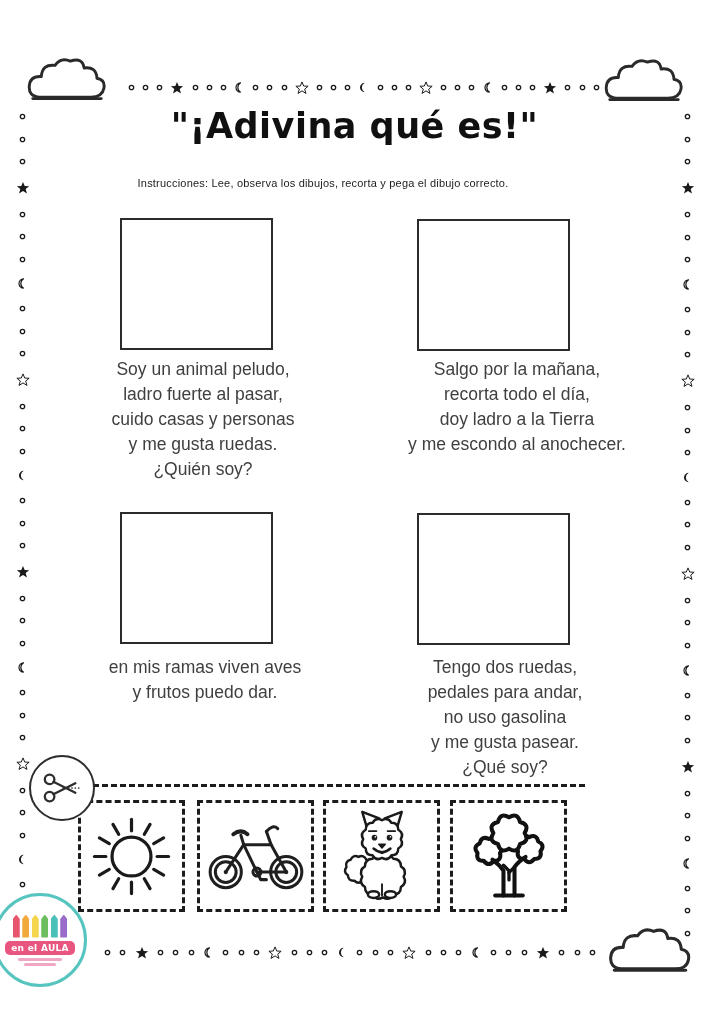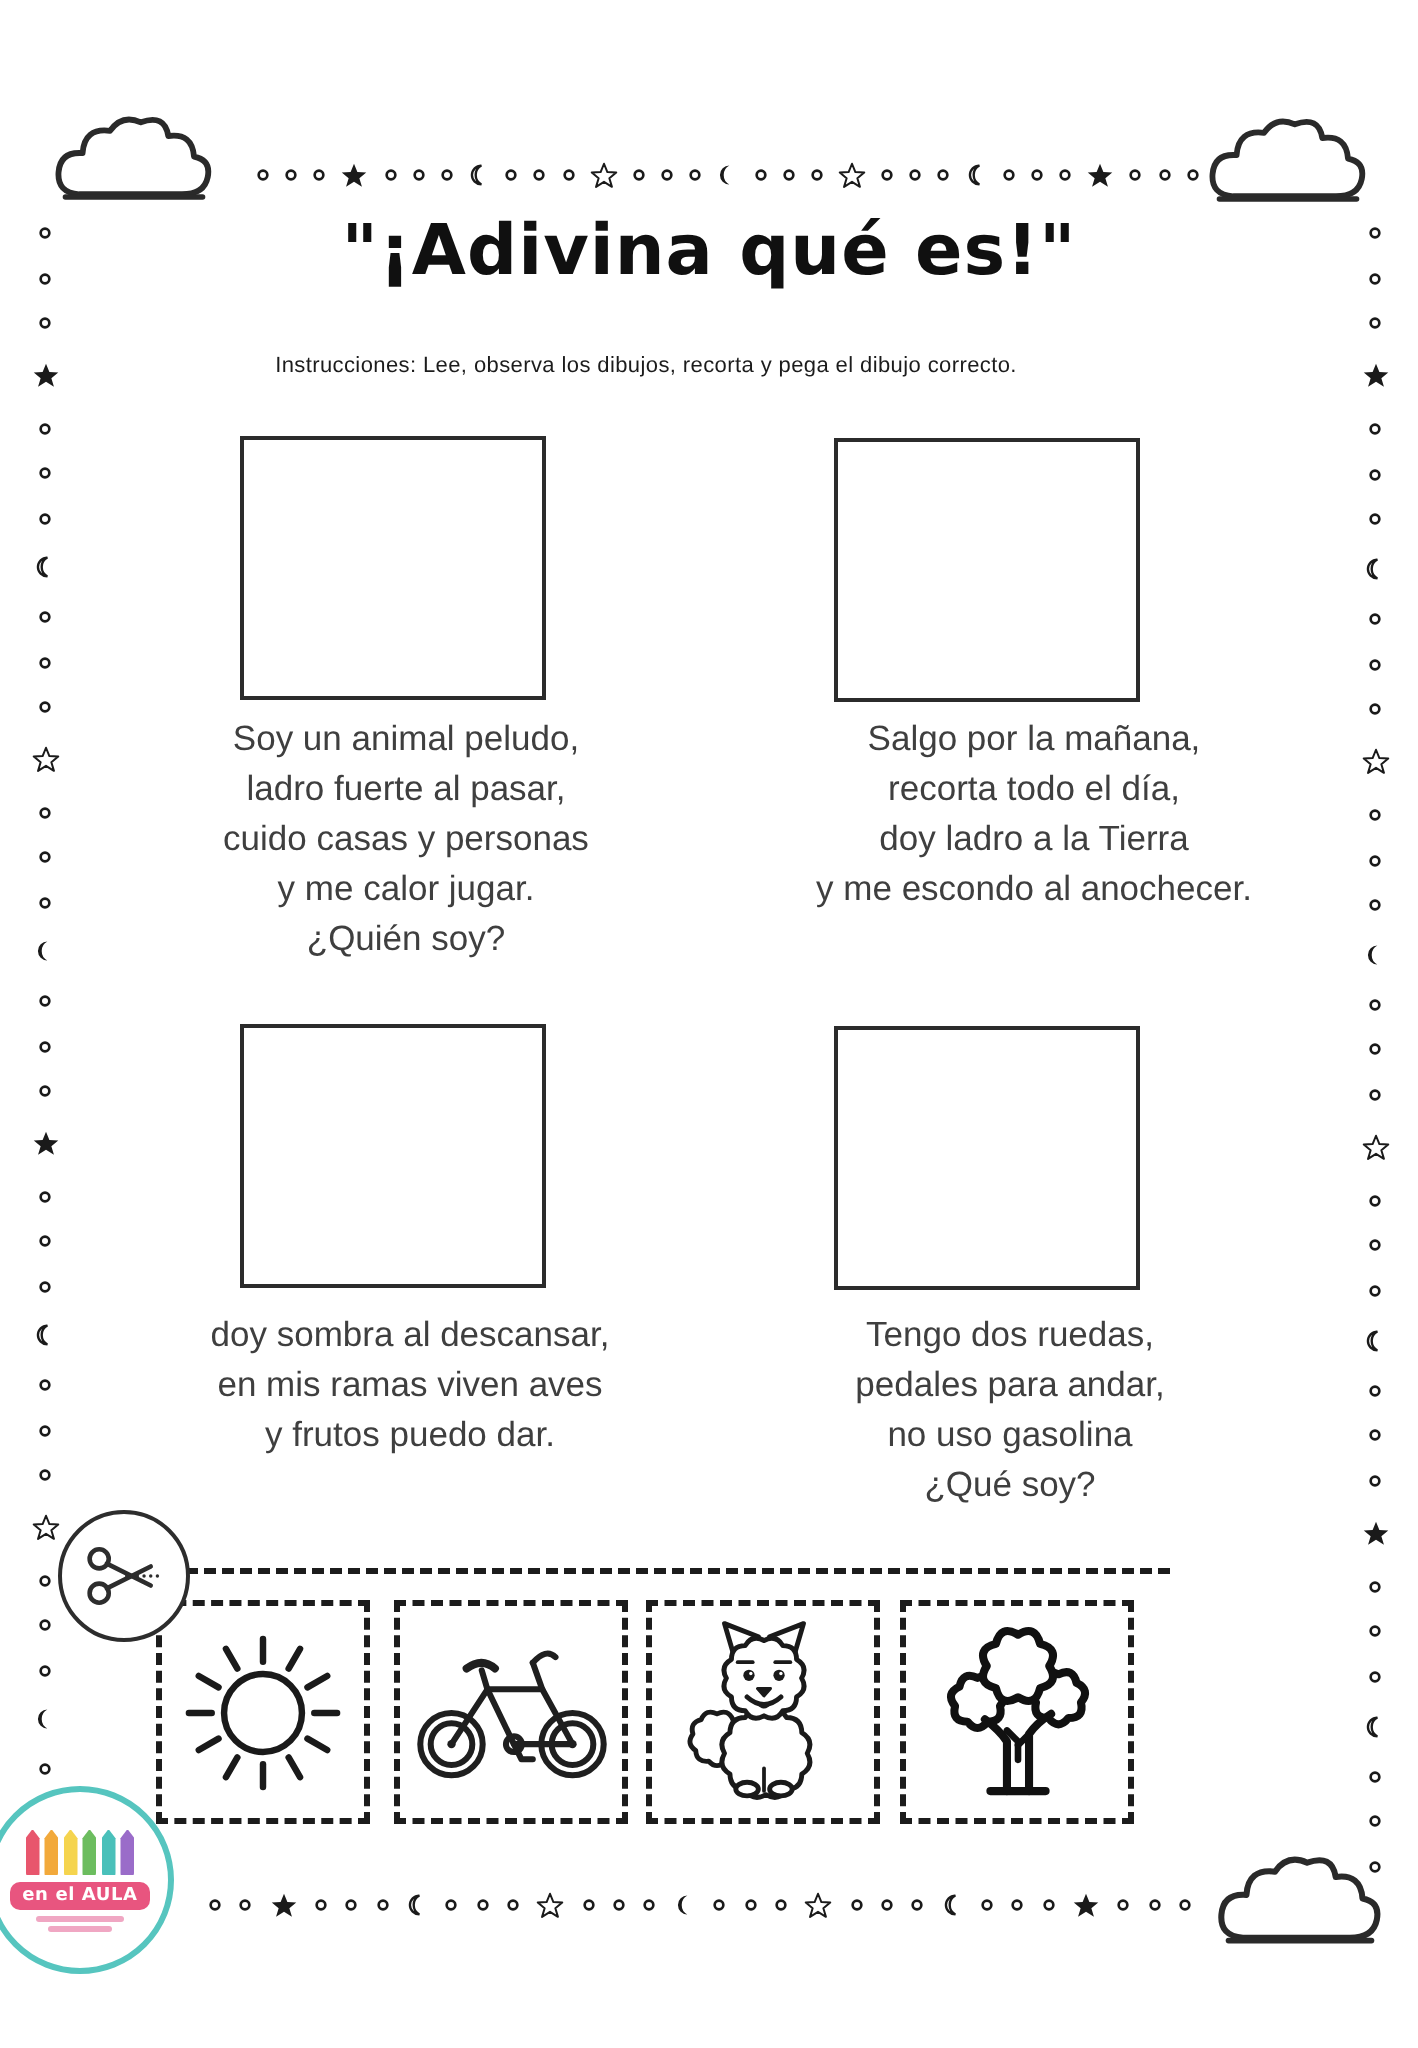--- a/index.html
+++ b/index.html
@@ -738,38 +738,38 @@
 
   <div class="paste-box" id="paste-box-0"></div>
   <div class="paste-box" id="paste-box-1"></div>
   <div class="paste-box" id="paste-box-2"></div>
   <div class="paste-box" id="paste-box-3"></div>
 
   <div class="riddle" id="riddle-0">
       <div>Soy un animal peludo,</div>
       <div>ladro fuerte al pasar,</div>
       <div>cuido casas y personas</div>
-      <div>y me calor jugar.</div>
+      <div>y me gusta ruedas.</div>
       <div>¿Quién soy?</div>
     </div>
   <div class="riddle" id="riddle-1">
       <div>Salgo por la mañana,</div>
       <div>recorta todo el día,</div>
       <div>doy ladro a la Tierra</div>
       <div>y me escondo al anochecer.</div>
     </div>
   <div class="riddle" id="riddle-2">
-      <div>doy sombra al descansar,</div>
       <div>en mis ramas viven aves</div>
       <div>y frutos puedo dar.</div>
     </div>
   <div class="riddle" id="riddle-3">
       <div>Tengo dos ruedas,</div>
       <div>pedales para andar,</div>
       <div>no uso gasolina</div>
+      <div>y me gusta pasear.</div>
       <div>¿Qué soy?</div>
     </div>
 
   <div class="cut-line"></div>
   <div class="scissors-circle">
     <svg width="42" height="40" viewBox="0 0 44 40">
       <g fill="none" stroke="#2d2d2d" stroke-width="2.4" stroke-linecap="round">
         <circle cx="9" cy="11" r="5"></circle>
           <circle cx="9" cy="29" r="5"></circle>
         <path d="M13,13.5 L36,25"></path>

